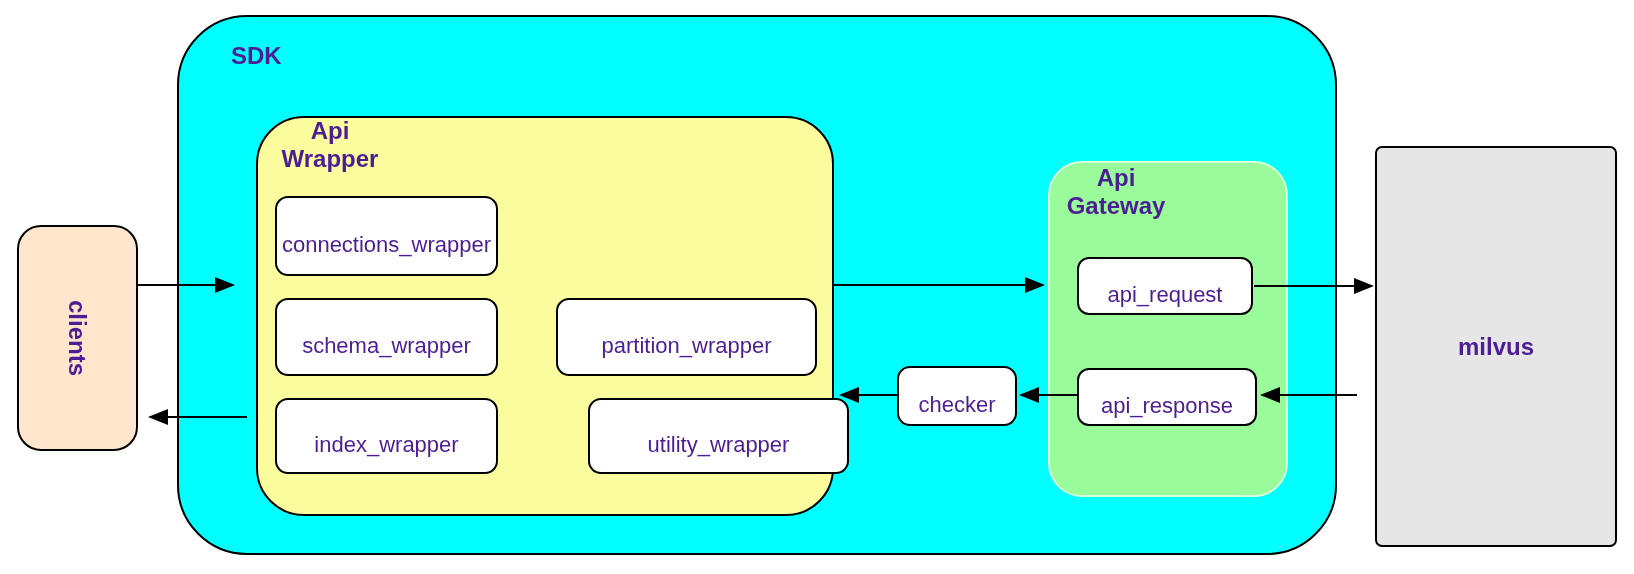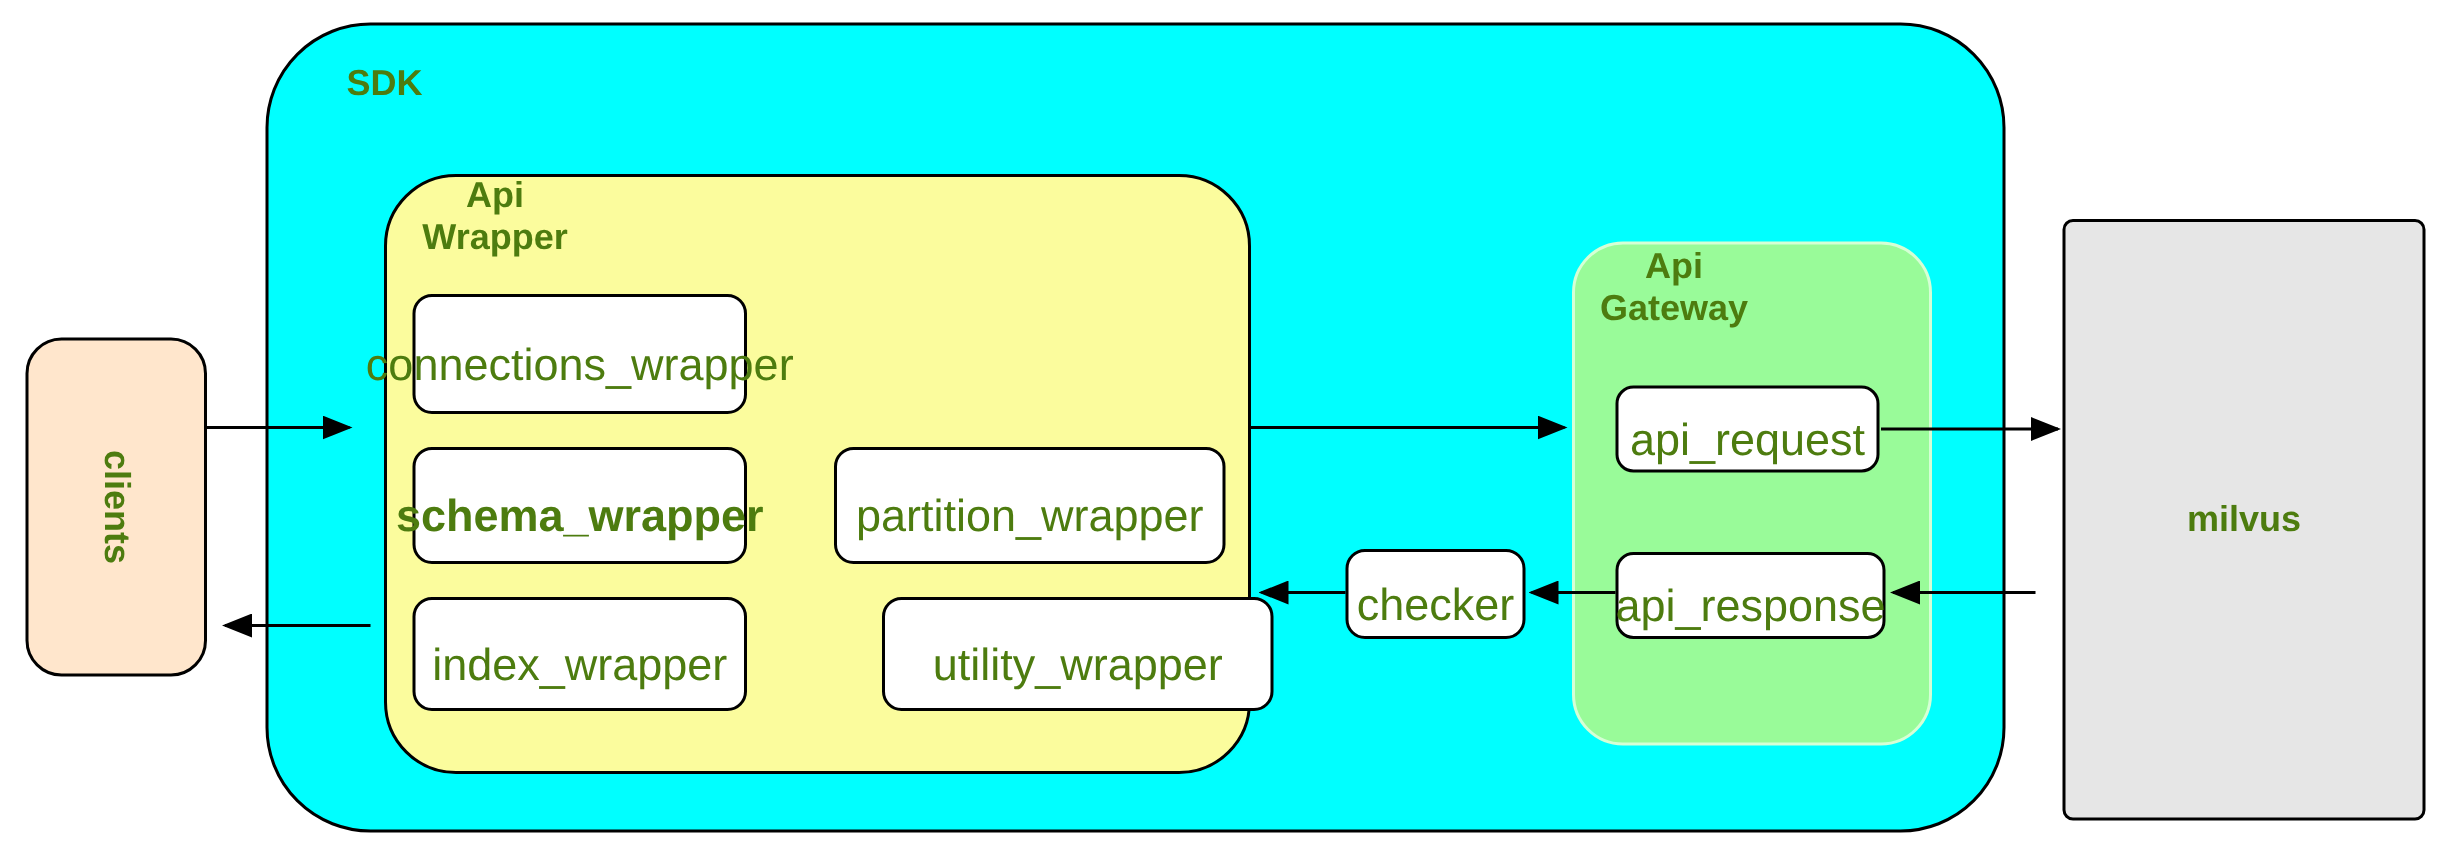--- a/index.html
+++ b/index.html
@@ -1,33 +1,33 @@
 <!DOCTYPE html>
 <html><head>
 <meta charset="utf-8">
 <style>
   html,body { margin:0; padding:0; background:#ffffff; }
   .canvas {
     position:relative;
     width:1634px; height:574px;
     background:#ffffff;
     font-family:"Liberation Sans", sans-serif;
-    color:#4d7c0f;
+    color:#4c1d95;
     overflow:hidden;
   }
   .box {
     position:absolute;
     box-sizing:border-box;
     border:2px solid #000000;
     display:flex;
     align-items:center;
     justify-content:center;
     text-align:center;
   }
-  .node-text { font-size:30px; line-height:1.15;margin-top:17px; }
+  .node-text { font-size:22px; line-height:1.15;margin-top:17px; }
   .group-label {
     position:absolute;
     font-weight:bold;
     font-size:24px;
     line-height:28px;
     white-space:pre-line;
     text-align:center;
   }
   
   .clients {
@@ -50,21 +50,21 @@
   .api-wrapper {
     left:256px; top:116px; width:578px; height:400px;
     background:#FBFC9D; border-radius:48px;
     z-index:1;
   }
   .api-wrapper-label { left:265px; top:117px; width:130px; z-index:2; }
   
   .wbox { background:#ffffff; border-radius:13px; z-index:2; }
   .w-connections { left:275px; top:196px; width:223px; height:80px; }
   .w-collections { left:556px; top:196px; width:261px; height:80px; }
-  .w-schema      { left:275px; top:298px; width:223px; height:78px;font-weight:bold; }
+  .w-schema      { left:275px; top:298px; width:223px; height:78px; }
   .w-partition   { left:556px; top:298px; width:261px; height:78px; }
   .w-index       { left:275px; top:398px; width:223px; height:76px; }
   .w-utility     { left:588px; top:398px; width:261px; height:76px; }
   
   .checker {
     left:897px; top:366px; width:120px; height:60px;
     background:#ffffff; border-radius:13px; z-index:2;
   }
   
   .api-gateway {

